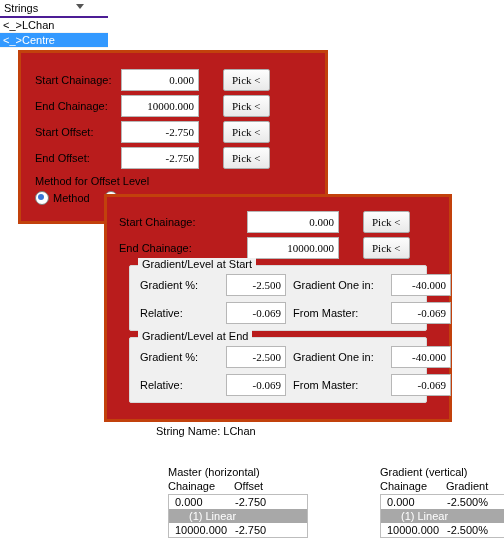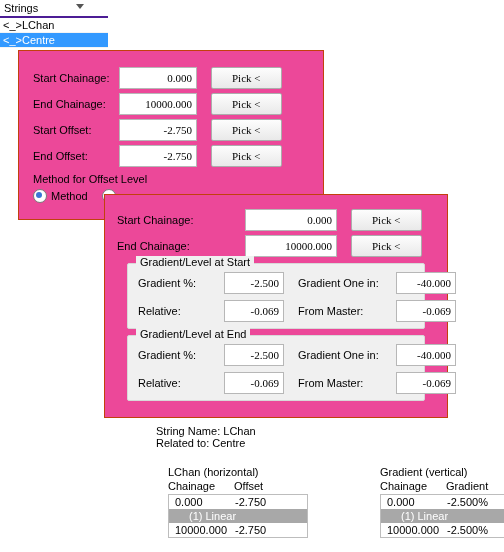--- a/index.html
+++ b/index.html
@@ -1,32 +1,32 @@
 <!DOCTYPE html>
 <html><head>
 <meta charset="utf-8">
 <style>
   html,body{margin:0;padding:0;font-family:"Segoe UI",Tahoma,sans-serif;font-size:11px;color:#000;background:#fff;}
   body{width:504px;height:552px;position:relative;overflow:hidden;}
-  .panel{position:absolute;background:#ec4899;border:1px solid #c2410c;}
+  .panel{position:absolute;background:#b91c1c;border:3px solid #c2410c;}
   .list{position:absolute;left:0;top:0;width:108px;background:#fff;}
   .list-header{background:#fff;padding:2px 4px;border-bottom:2px solid #4c1d95;position:relative;}
   .list-header:after{content:"";position:absolute;right:24px;top:4px;width:0;height:0;border-left:4px solid transparent;border-right:4px solid transparent;border-top:5px solid #555;}
   .list-item{padding:1px 3px;background:#fff;border-bottom:1px solid #f4f4f4;}
   .list-item.sel{background:#3399ff;color:#fff;}
   .row{display:flex;align-items:center;margin:4px 0;}
   .lbl{width:86px;}
   input.txt{width:68px;height:18px;border:1px solid #b7b7b7;background:#fff;font:11px "Segoe UI";padding:1px 4px;text-align:right;}
   input.txt.w{width:82px;}
-  .btn{display:inline-flex;align-items:center;justify-content:center;height:20px;padding:0 20px;margin-left:14px;background:linear-gradient(#fdfdfd,#e9e9e9);border:1px solid #acacac;border-radius:2px;font:11px "Segoe UI";cursor:pointer;}
+  .btn{display:inline-flex;align-items:center;justify-content:center;height:20px;padding:0 8px;margin-left:24px;background:linear-gradient(#fdfdfd,#e9e9e9);border:1px solid #acacac;border-radius:2px;font:11px "Segoe UI";cursor:pointer;}
   .radio{width:12px;height:12px;border:1px solid #7a7a7a;border-radius:50%;display:inline-block;margin-right:4px;position:relative;vertical-align:middle;background:#fff;}
   .radio.on:after{content:"";position:absolute;left:2px;top:2px;width:6px;height:6px;border-radius:50%;background:#3a76d6;}
   .group{border:1px solid #d8d8d8;border-radius:2px;padding:8px 10px 6px;margin:6px 10px;position:relative;background:#f0f0f0;}
   .group>.gt{position:absolute;top:-8px;left:8px;background:#f0f0f0;padding:0 4px;}
-  .g2{display:flex;gap:14px;}
+  .g2{display:flex;gap:7px;}
   .g2 .col{display:flex;align-items:center;gap:8px;}
   .g2 .col .lbl2{width:78px;}
   .g2 .col .lbl3{width:90px;}
   .tbl{position:absolute;}
   .tbl .title{margin-bottom:2px;}
   .tbl .hdrs{display:flex;gap:8px;margin-bottom:2px;}
   .tbl .hdrs span:first-child{width:58px;}
   .tbl .box{border:1px solid #bdbdbd;background:#fff;width:138px;}
   .tbl.wide .box{width:148px;}
   .tr{display:flex;padding:1px 6px;gap:8px;}
@@ -127,27 +127,26 @@
       <div class="col">
           <span class="lbl3">From Master:</span>
           <input class="txt" style="width: 50px;" value="-0.069">
         </div>
     </div>
   </div>
 </div>
 
 <div style="position:absolute;left:156px;top:425px;">
   <div><span>String Name:</span> <span>LChan</span></div>
-  <div><span>Related to:</span> <span>Centre</span></div>
 </div>
 
 <div style="position:absolute;left:142px;top:414px;width:362px;height:138px;background:#f0f0f0;z-index:-1;"></div>
 
 <div class="tbl" style="left:168px;top:466px;">
-  <div class="title">LChan (horizontal)</div>
+  <div class="title">Master (horizontal)</div>
   <div class="hdrs">
       <span>Chainage</span>
       <span>Offset</span>
     </div>
   <div class="box">
     <div class="tr">
         <span>0.000</span>
         <span>-2.750</span>
       </div>
     <div class="tr grp">(1) Linear</div>

